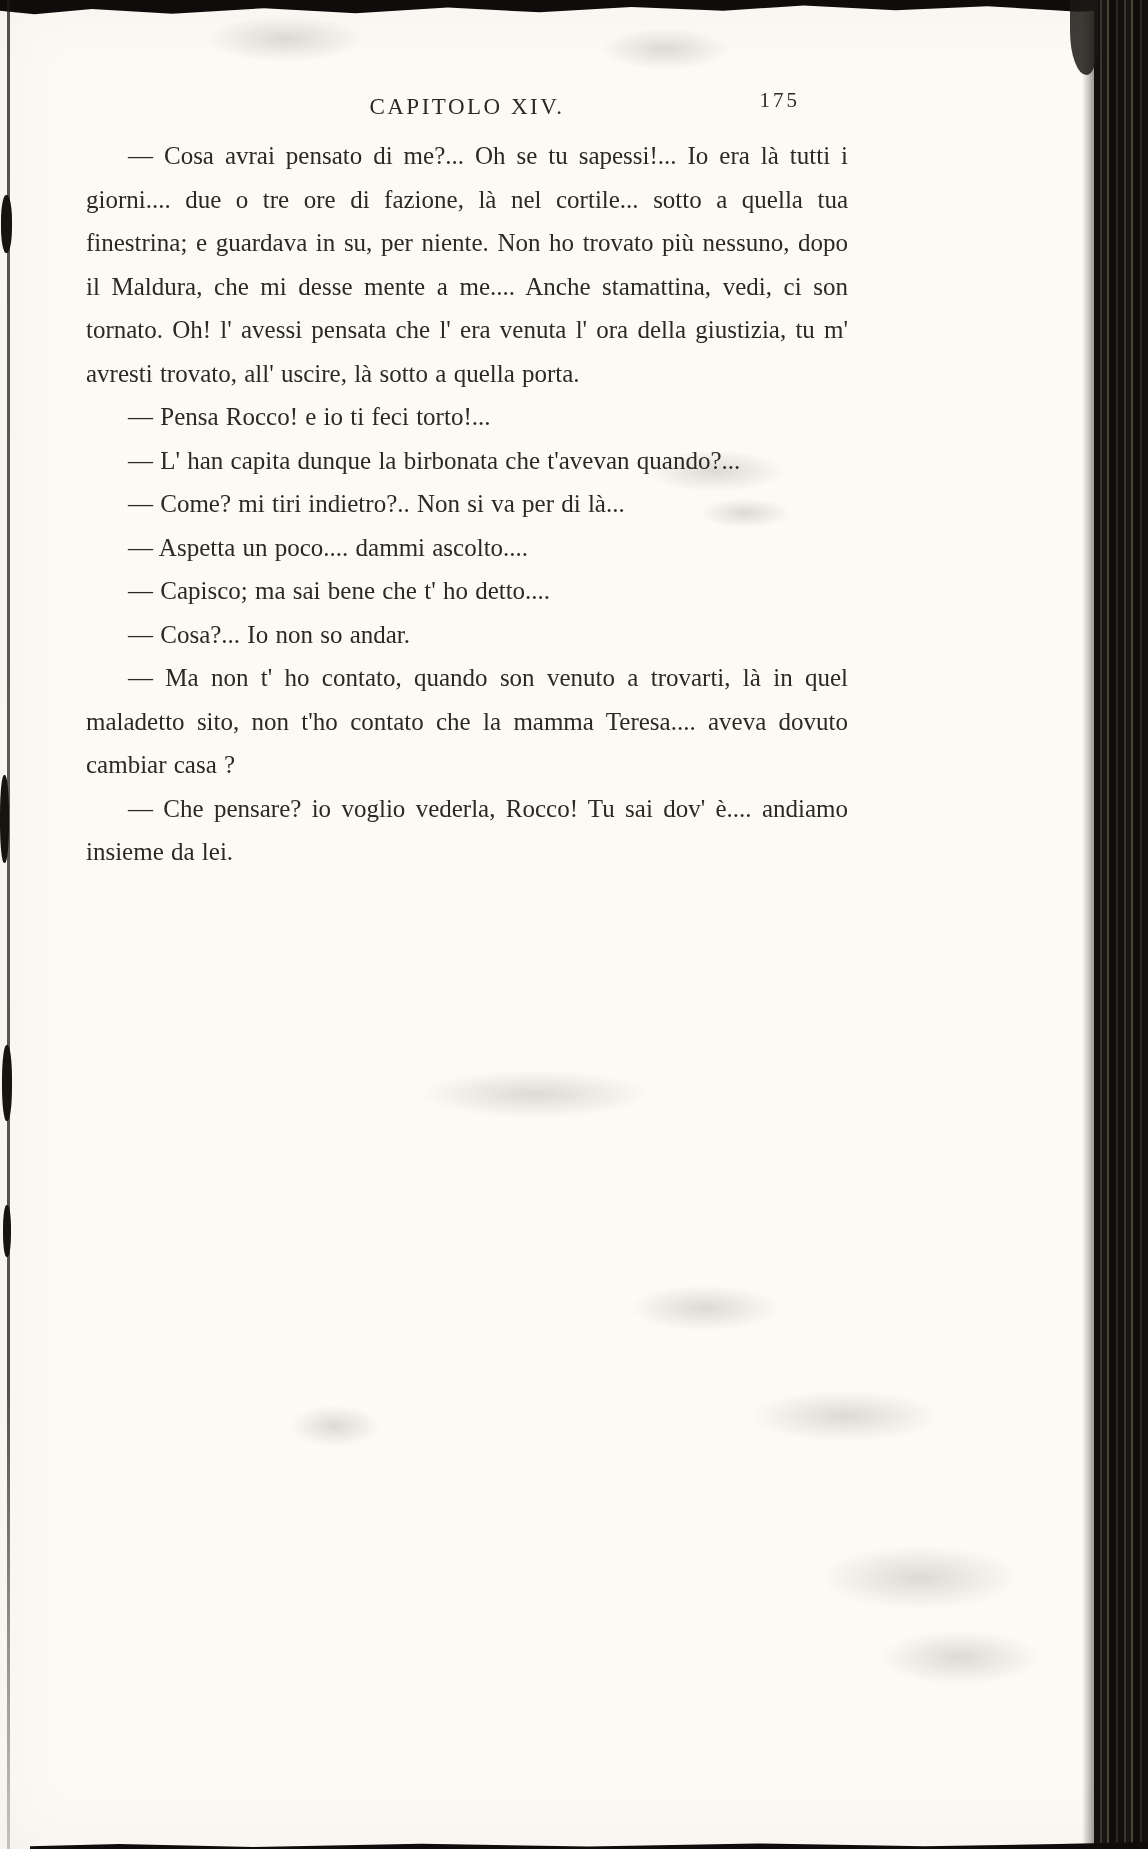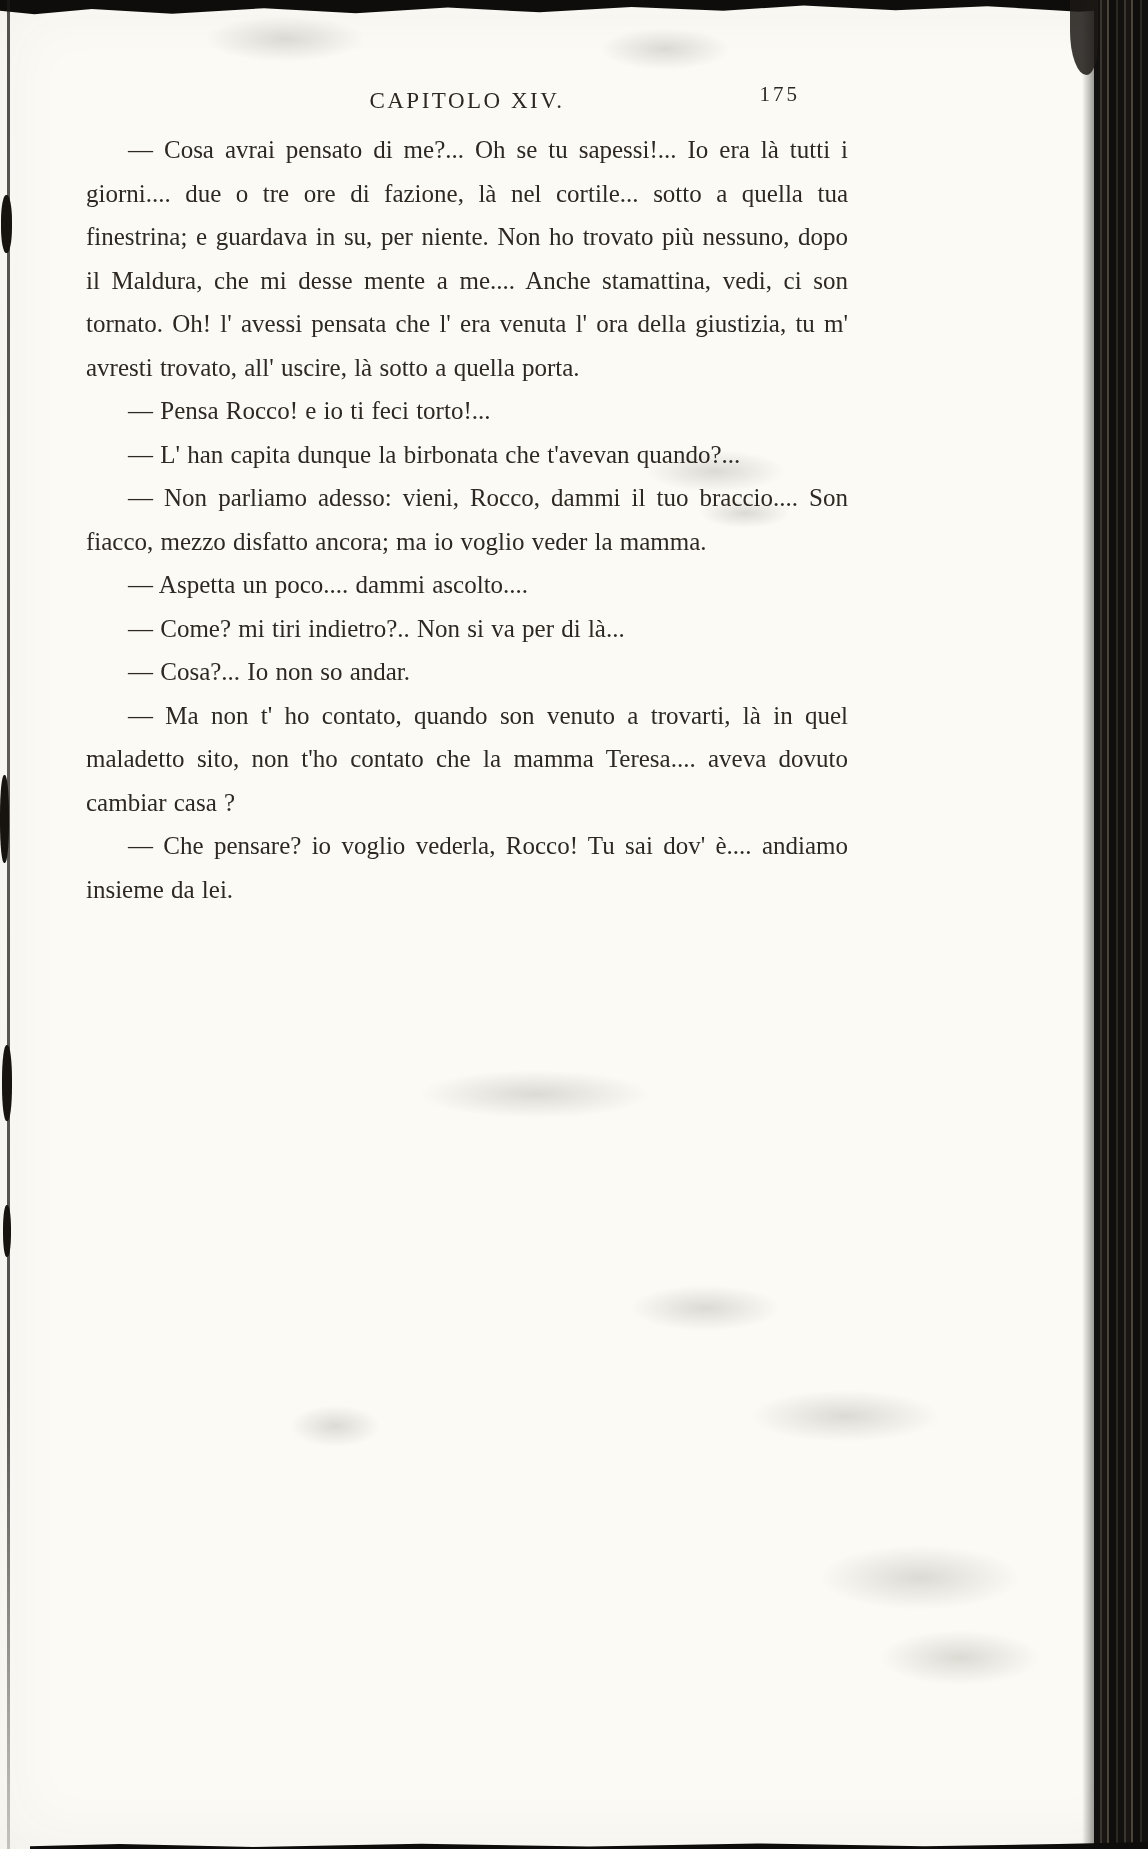--- a/index.html
+++ b/index.html
@@ -68,21 +68,21 @@
   .sm-4  { left: 700px; top: 498px;  width: 90px;  height: 30px; }
   .sm-5  { left: 420px; top: 1070px; width: 230px; height: 48px; }
   .sm-6  { left: 630px; top: 1285px; width: 150px; height: 46px; }
   .sm-7  { left: 750px; top: 1390px; width: 190px; height: 52px; }
   .sm-8  { left: 820px; top: 1545px; width: 200px; height: 65px; }
   .sm-9  { left: 290px; top: 1405px; width: 90px;  height: 42px; }
   .sm-10 { left: 880px; top: 1630px; width: 160px; height: 55px; }
 
   
   .text-block {
-    position: absolute; left: 86px; top: 80px; width: 762px;
+    position: absolute; left: 86px; top: 86px; width: 762px;
   }
   .header-row { position: relative; height: 46px; margin-bottom: 2px; }
   .chapter {
     position: absolute; left: 0; right: 0; top: 8px;
     text-align: center;
     font-size: 23px; letter-spacing: 2.5px;
   }
   .page-number {
     position: absolute; right: 48px; top: 2px;
     font-size: 21px; letter-spacing: 3px;
@@ -124,22 +124,22 @@
 
   <div class="text-block">
     <div class="header-row">
       <div class="chapter">CAPITOLO XIV.</div>
       <div class="page-number">175</div>
     </div>
     <div class="body-text">
       <p>— Cosa avrai pensato di me?... Oh se tu sapessi!... Io era là tutti i giorni.... due o tre ore di fazione, là nel cortile... sotto a quella tua finestrina; e guardava in su, per niente. Non ho trovato più nessuno, dopo il Maldura, che mi desse mente a me.... Anche stamattina, vedi, ci son tornato. Oh! l' avessi pensata che l' era venuta l' ora della giustizia, tu m' avresti trovato, all' uscire, là sotto a quella porta.</p>
       <p>— Pensa Rocco! e io ti feci torto!...</p>
       <p>— L' han capita dunque la birbonata che t'avevan quando?...</p>
-      <p>— Non parliamo adesso: vieni, Rocco, dammi il tuo braccio.... Son fiacco, mezzo disfatto ancora; ma io voglio veder la mamma.</p>
+      <p>— Come? mi tiri indietro?.. Non si va per di là...</p>
       <p>— Aspetta un poco.... dammi ascolto....</p>
-      <p>— Come? mi tiri indietro?.. Non si va per di là...</p>
+      <p>— Capisco; ma sai bene che t' ho detto....</p>
       <p>— Cosa?... Io non so andar.</p>
       <p>— Ma non t' ho contato, quando son venuto a trovarti, là in quel maladetto sito, non t'ho contato che la mamma Teresa.... aveva dovuto cambiar casa ?</p>
       <p>— Che pensare? io voglio vederla, Rocco! Tu sai dov' è.... andiamo insieme da lei.</p>
     </div>
   </div>
 
 </div>
 
 </body></html>

